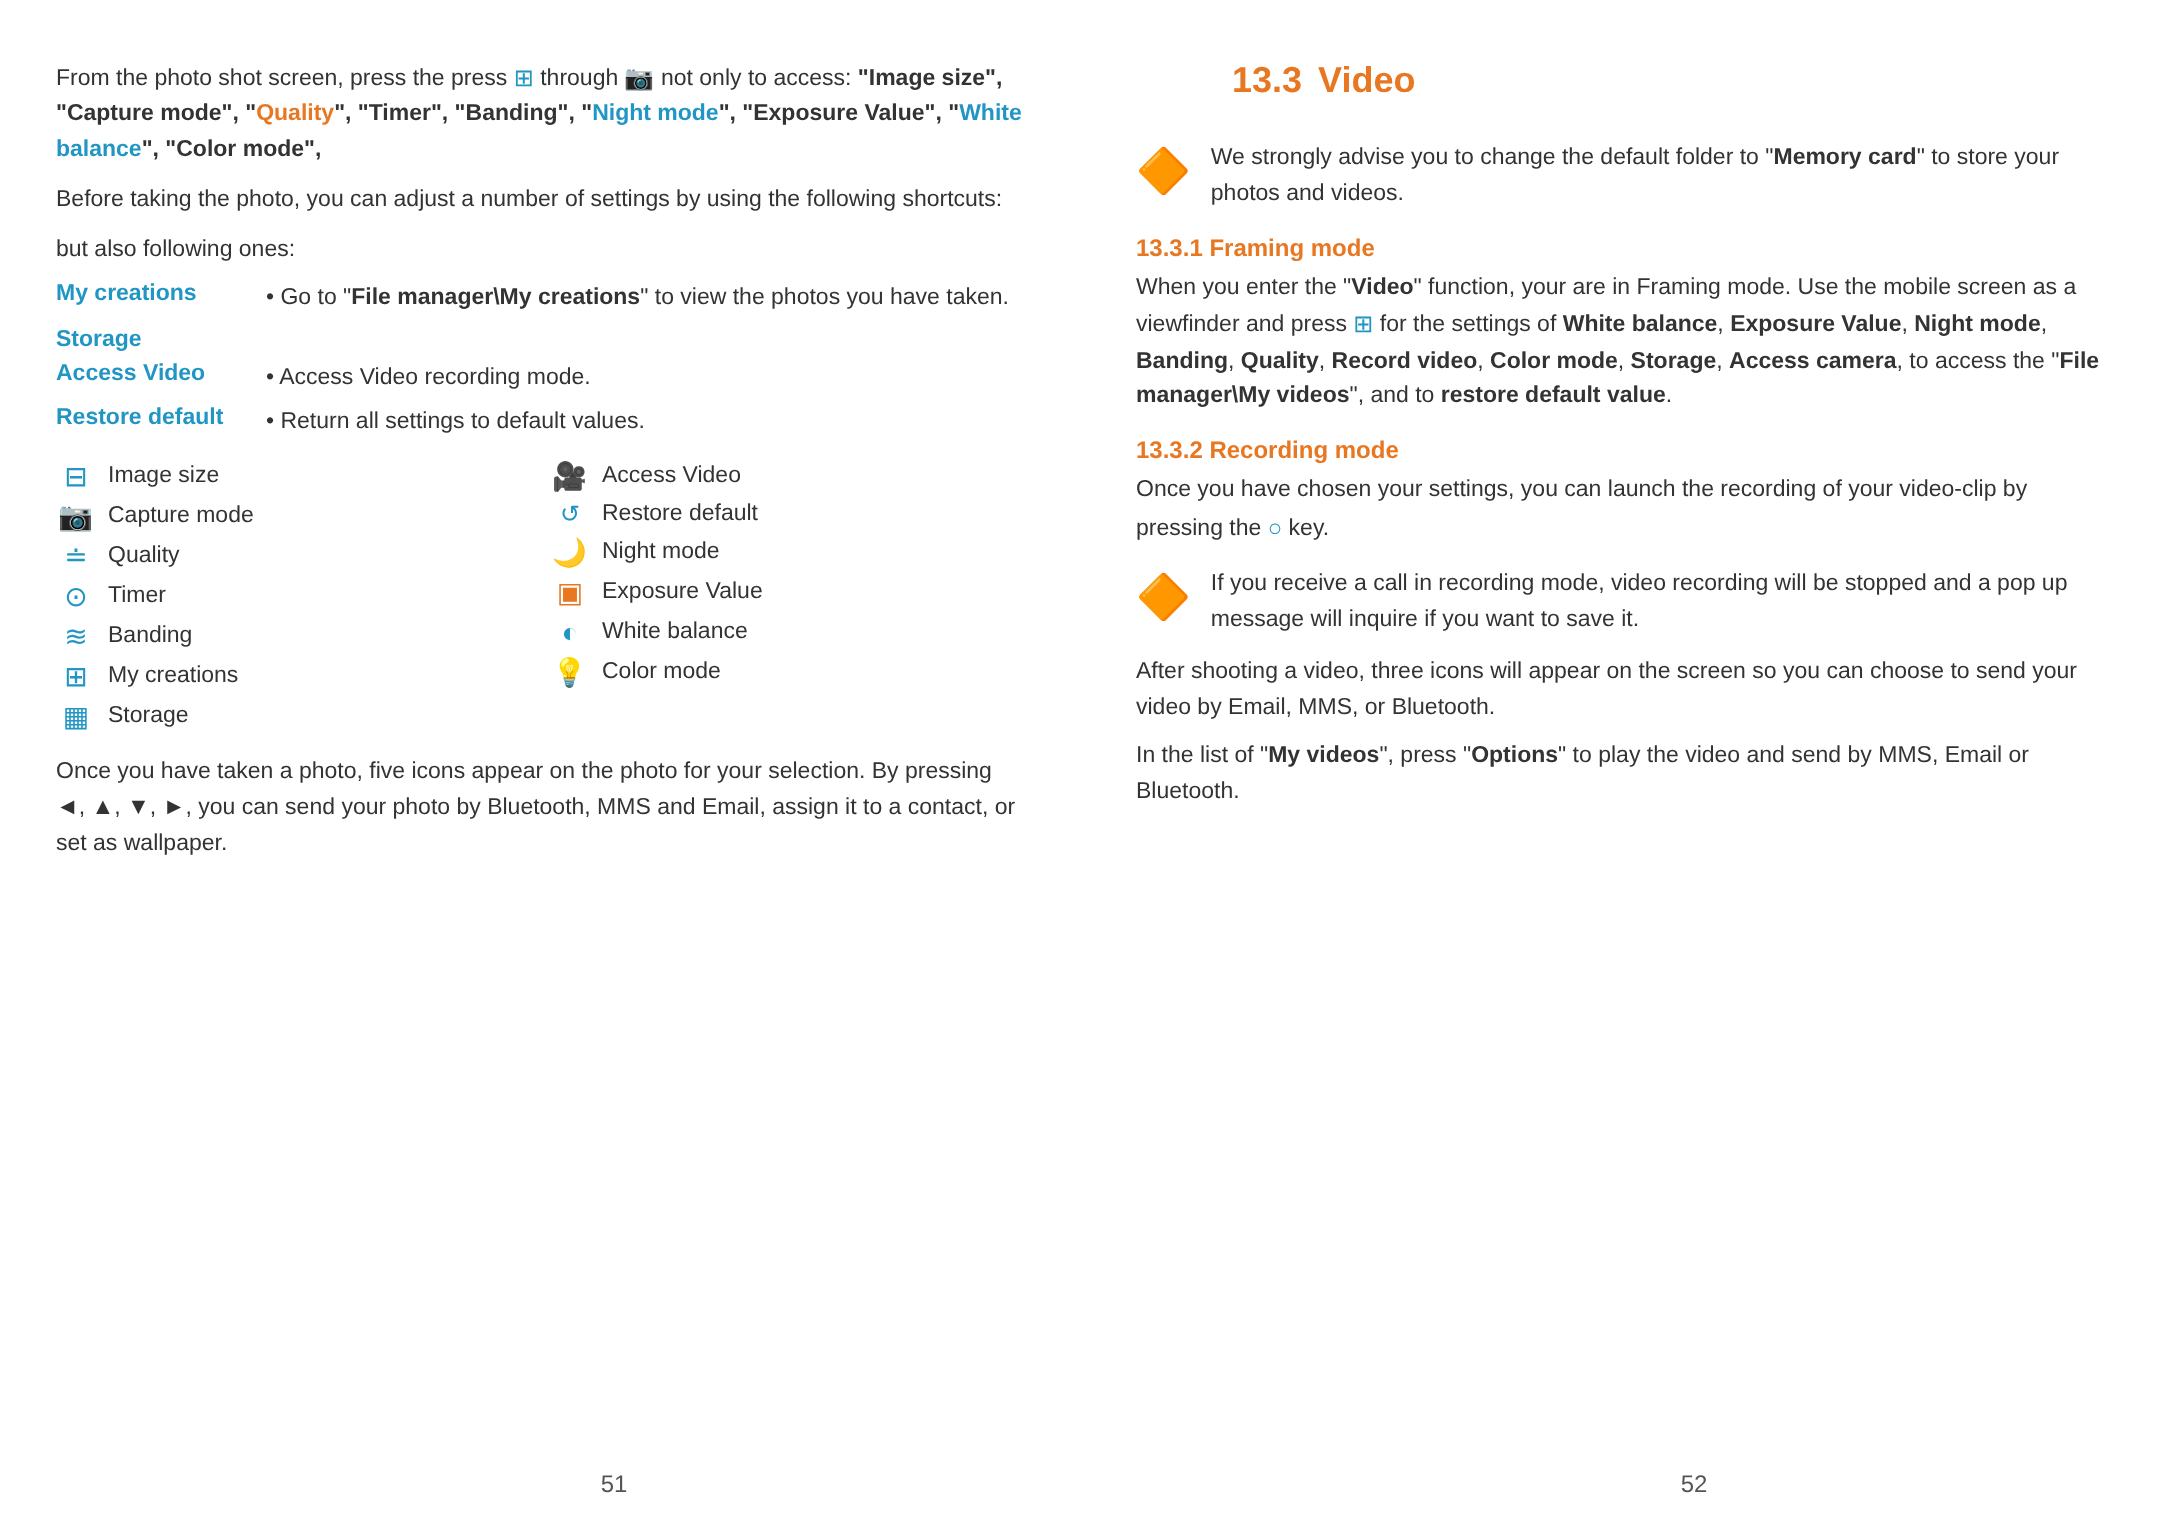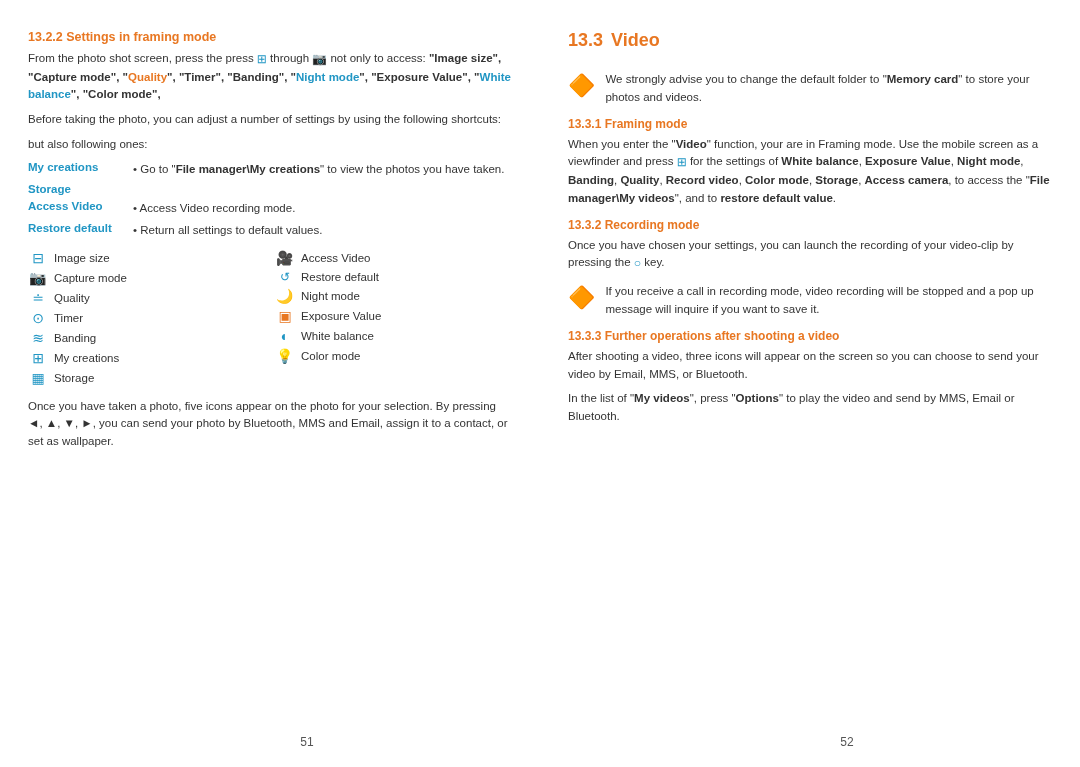--- a/index.html
+++ b/index.html
@@ -132,21 +132,20 @@
       font-size: 12px;
       color: #2196c4;
       vertical-align: middle;
     }
   </style>
 </head>
 <body>
 
 <div class="page page-left">
 
-  <div class="section-heading">13.2.2  Settings in framing mode</div>
 
   <p>
     From the photo shot screen, press the press
     <span class="inline-icon">⊞</span>
     <span>through</span>
     <span class="inline-icon">📷</span>
     not only to access: <strong>"Image size", "Capture mode", "<span class="orange">Quality</span>", "Timer", "Banding", "<span style="color:#2196c4">Night mode</span>", "Exposure Value", "<span style="color:#2196c4">White balance</span>", "Color mode",</strong>
   </p>
 
   <p>Before taking the photo, you can adjust a number of settings by using the following shortcuts:</p>
@@ -230,21 +229,21 @@
     </div>
   </div>
 
   <p>Once you have taken a photo, five icons appear on the photo for your selection. By pressing ◄, ▲, ▼, ►, you can send your photo by Bluetooth, MMS and Email, assign it to a contact, or set as wallpaper.</p>
 
   <div class="page-number">51</div>
 </div>
 
 <div class="page page-right">
 
-  <div style="display:flex; align-items:baseline; gap:8px; margin-bottom:8px;">
+  <div style="display:flex; align-items:baseline; gap:8px; margin-bottom:8px;margin-left:48px;">
     <span class="section-heading-large orange bold" style="font-size:18px; color:#e87722; font-weight:bold;">13.3</span>
     <span class="section-heading-large" style="font-size:18px; color:#e87722; font-weight:bold;">Video</span>
   </div>
 
 
   <div class="info-box">
     <span class="info-icon">🔶</span>
     <span class="info-text">We strongly advise you to change the default folder to "<strong>Memory card</strong>" to store your photos and videos.</span>
   </div>
 
@@ -258,20 +257,19 @@
   <div class="subsection-heading">13.3.2  Recording mode</div>
   <p>
     Once you have chosen your settings, you can launch the recording of your video-clip by pressing the <span class="inline-icon">○</span> key.
   </p>
 
   <div class="info-box">
     <span class="info-icon">🔶</span>
     <span class="info-text">If you receive a call in recording mode, video recording will be stopped and a pop up message will inquire if you want to save it.</span>
   </div>
 
-  <div class="subsection-heading">13.3.3  Further operations after shooting a video</div>
   <p>After shooting a video, three icons will appear on the screen so you can choose to send your video by Email, MMS, or Bluetooth.</p>
   <p>
     In the list of "<strong>My videos</strong>", press "<strong>Options</strong>" to play the video and send by MMS, Email or Bluetooth.
   </p>
 
   <div class="page-number">52</div>
 </div>
 
 </body></html>

